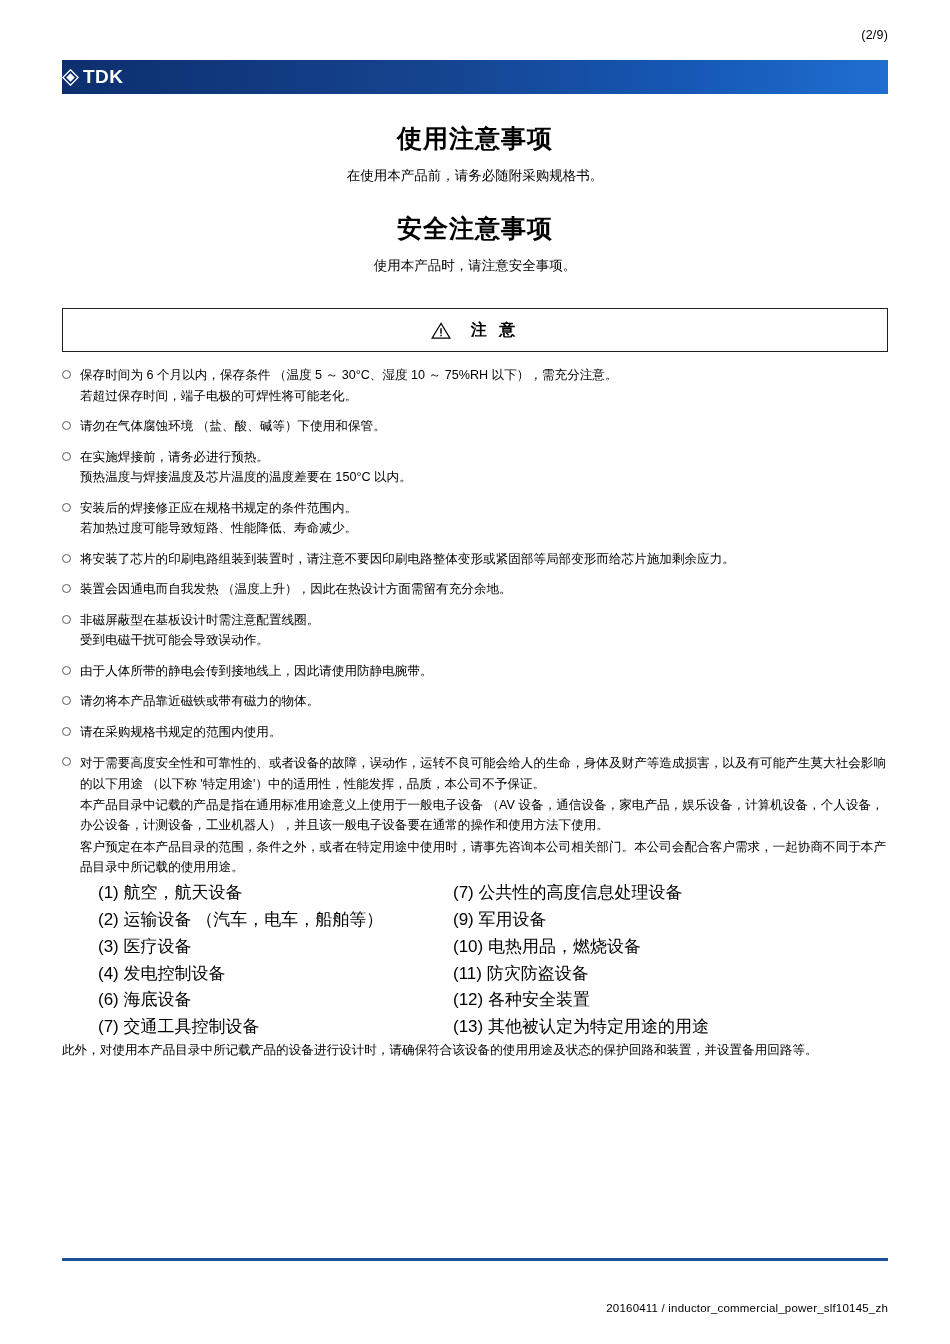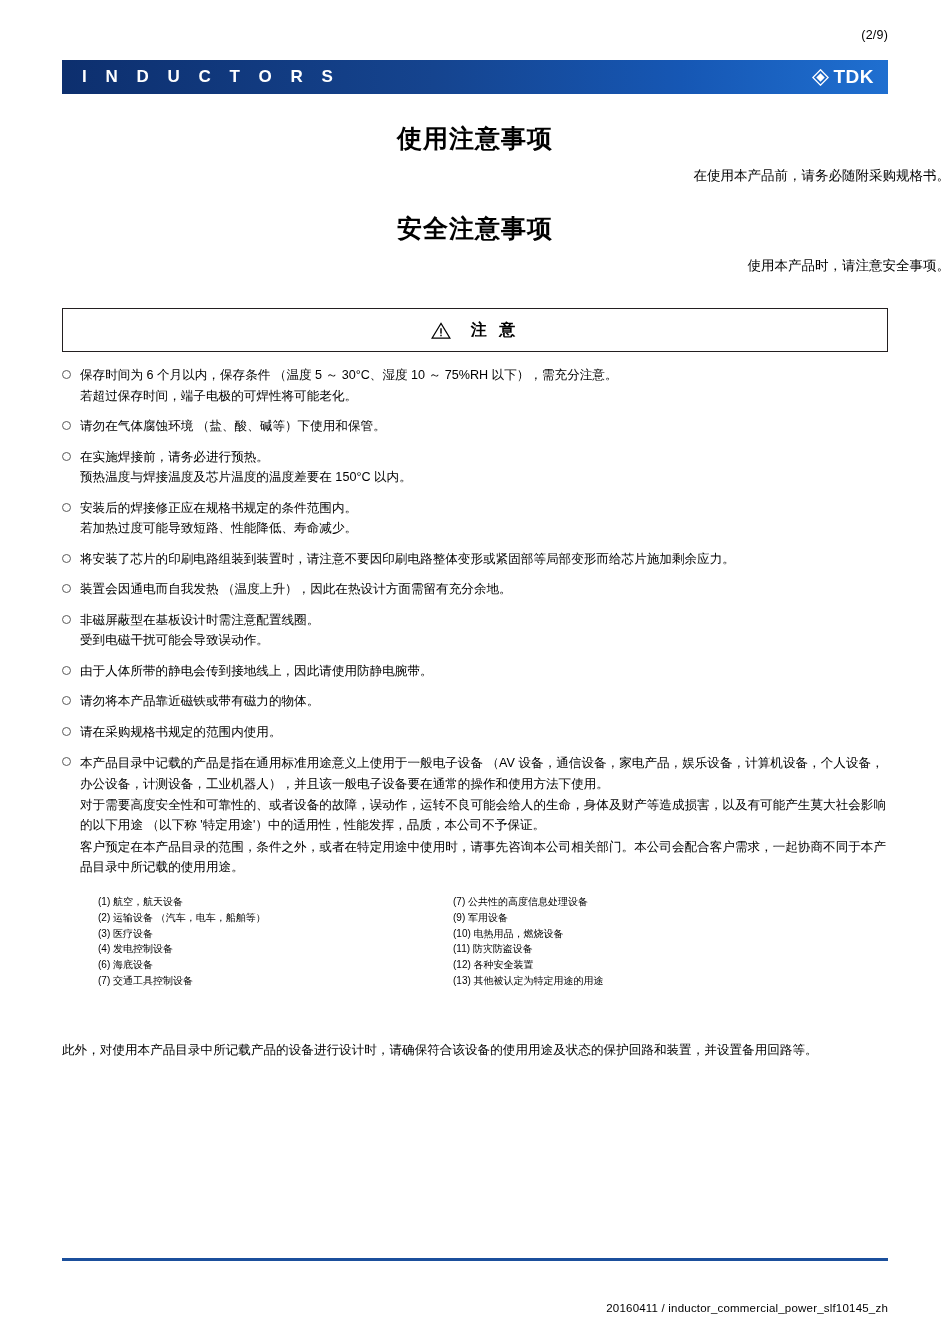--- a/index.html
+++ b/index.html
@@ -81,21 +81,21 @@
     text-align: center;
     font-size: 25px;
     font-weight: bold;
     letter-spacing: 1px;
   }
   #title1 { top: 122px; }
   .doc-sub {
     position: absolute;
     left: 0;
     width: 950px;
-    text-align: right;
+    text-align: center;
     font-size: 13.5px;
   }
   #sub1 { top: 167px; }
   #title2 { top: 212px; }
   #sub2 { top: 257px; }
 
   
   .caution-box {
     position: absolute;
     top: 308px;
@@ -153,23 +153,22 @@
 
   
   .uses {
     position: absolute;
     top: 880px;
     left: 98px;
     width: 790px;
     display: flex;
   }
   .uses-col {
-    font-size: 10px;
+    font-size: 17px;
     line-height: 1.58;
-    margin-top: 14px;
   }
   .uses-col.left { width: 355px; }
   .uses-col li, .uses-col div.use-item {
     list-style: none;
   }
   .use-item { white-space: nowrap; }
 
   
   .closing {
     position: absolute;
@@ -199,21 +198,20 @@
   }
 </style>
 </head>
 <body>
 
 <div class="page">
 
   <div class="page-number">(2/9)</div>
 
   <div class="header-band">
-    <div class="header-title">I N D U C T O R S</div>
     <div class="brand">
       <span class="brand-mark">
         <svg width="17" height="17" viewBox="0 0 20 20" aria-hidden="true">
           <polygon points="10,1 19,10 10,19 1,10" fill="none" stroke="#ffffff" stroke-width="1.6"></polygon>
           <polygon points="10,5 15,10 10,15 5,10" fill="#ffffff"></polygon>
         </svg>
       </span>
       <span class="brand-text">TDK</span>
     </div>
   </div>
@@ -276,22 +274,22 @@
     <div class="note">
       <span class="bullet"></span>
       <p>请勿将本产品靠近磁铁或带有磁力的物体。</p>
     </div>
     <div class="note">
       <span class="bullet"></span>
       <p>请在采购规格书规定的范围内使用。</p>
     </div>
     <div class="note long">
       <span class="bullet"></span>
+      <p>对于需要高度安全性和可靠性的、或者设备的故障，误动作，运转不良可能会给人的生命，身体及财产等造成损害，以及有可能产生莫大社会影响的以下用途 （以下称 '特定用途'）中的适用性，性能发挥，品质，本公司不予保证。</p>
       <p>本产品目录中记载的产品是指在通用标准用途意义上使用于一般电子设备 （AV 设备，通信设备，家电产品，娱乐设备，计算机设备，个人设备，办公设备，计测设备，工业机器人），并且该一般电子设备要在通常的操作和使用方法下使用。</p>
-      <p>对于需要高度安全性和可靠性的、或者设备的故障，误动作，运转不良可能会给人的生命，身体及财产等造成损害，以及有可能产生莫大社会影响的以下用途 （以下称 '特定用途'）中的适用性，性能发挥，品质，本公司不予保证。</p>
       <p>客户预定在本产品目录的范围，条件之外，或者在特定用途中使用时，请事先咨询本公司相关部门。本公司会配合客户需求，一起协商不同于本产品目录中所记载的使用用途。</p>
     </div>
   </div>
 
   <div class="uses">
     <div class="uses-col left">
       <div class="use-item">(1) 航空，航天设备</div>
       <div class="use-item">(2) 运输设备 （汽车，电车，船舶等）</div>
       <div class="use-item">(3) 医疗设备</div>
       <div class="use-item">(4) 发电控制设备</div>

